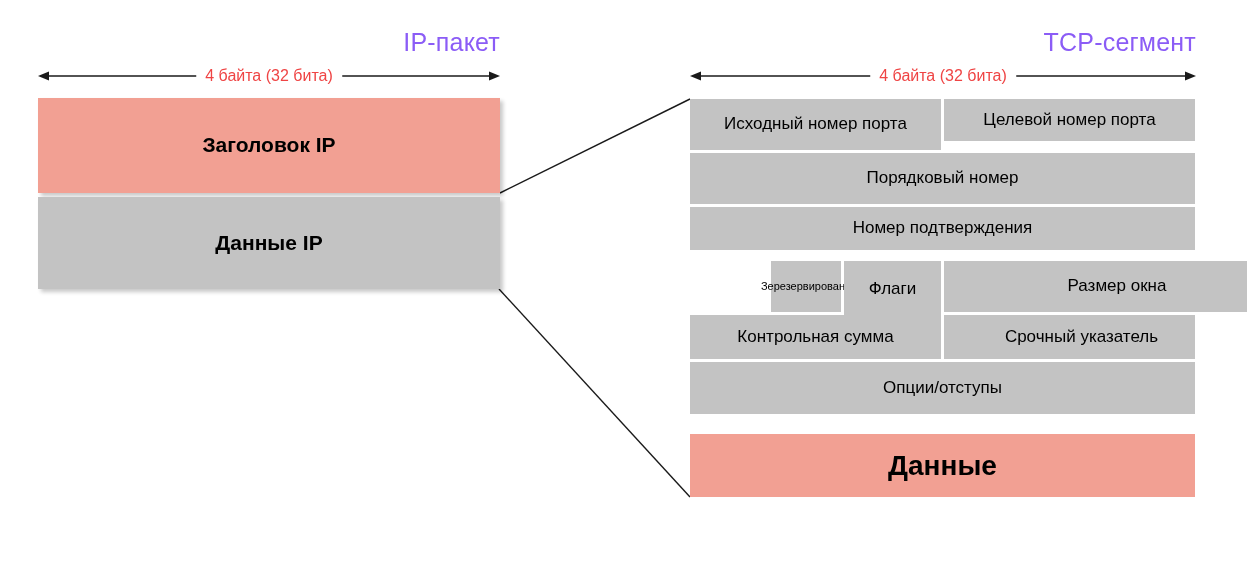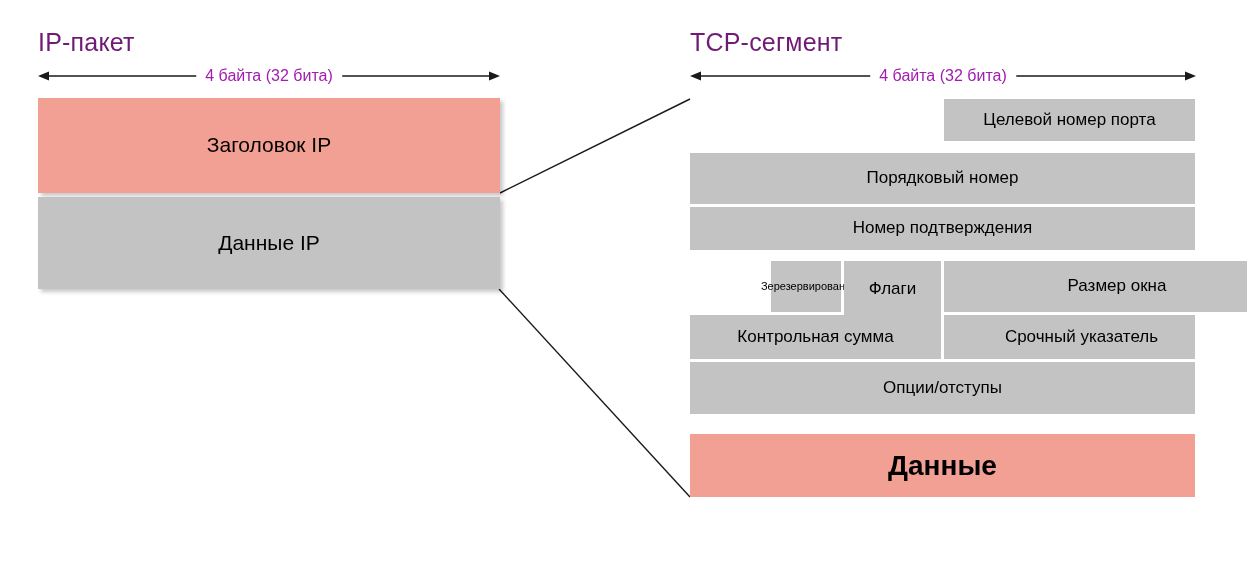--- a/index.html
+++ b/index.html
@@ -27,22 +27,22 @@
     top: 0;
     width: 1252px;
     height: 561px;
     pointer-events: none;
     z-index: 1;
   }
 
   
   .section-title {
     position: absolute;
-    text-align: left;
-    color: #701a75;
+    text-align: right;
+    color: #8b5cf6;
     font-size: 25px;
     font-weight: 400;
     letter-spacing: 0.2px;
     white-space: nowrap;
   }
 
   
   .width-arrow {
     position: absolute;
     height: 24px;
@@ -54,21 +54,21 @@
     width: 100%;
     height: 24px;
   }
   .width-arrow .arrow-label {
     position: absolute;
     left: 50%;
     top: 50%;
     transform: translate(-50%, -50%);
     background: #ffffff;
     padding: 0 9px;
-    color: #a21caf;
+    color: #ef4444;
     font-size: 16px;
     line-height: 20px;
     white-space: nowrap;
   }
 
   
   .field {
     position: absolute;
     box-sizing: border-box;
     display: flex;
@@ -85,21 +85,21 @@
   }
   .field .field-label {
     display: block;
     line-height: 1.18;
     padding: 0 4px;
   }
 
   
   .ip-block .field-label {
     font-size: 21px;
-    font-weight: normal;
+    font-weight: bold;
   }
 
   
   .tcp-cell .field-label {
     font-size: 17px;
     font-weight: 400;
   }
   .tcp-cell.tiny .field-label {
     font-size: 11px;
     font-weight: 400;
@@ -143,20 +143,23 @@
 
   <div class="width-arrow" style="left:690px; top:64px; width:506px;">
     <svg class="arrow-svg" viewBox="0 0 506 24" preserveAspectRatio="none" xmlns="http://www.w3.org/2000/svg">
       <line x1="7" y1="12" x2="499" y2="12" stroke="#1a1a1a" stroke-width="1.3"></line>
       <polygon points="0,12 11,7.6 11,16.4" fill="#1a1a1a"></polygon>
       <polygon points="506,12 495,7.6 495,16.4" fill="#1a1a1a"></polygon>
     </svg>
     <span class="arrow-label">4 байта (32 бита)</span>
   </div>
 
+  <div class="field tcp-cell" style="left:690px; top:99px; width:251px; height:51px;">
+    <span class="field-label">Исходный номер порта</span>
+  </div>
   <div class="field tcp-cell" style="left:944px; top:99px; width:251px; height:42px;">
     <span class="field-label">Целевой номер порта</span>
   </div>
 
   <div class="field tcp-cell" style="left:690px; top:153px; width:505px; height:51px;text-align:right;">
     <span class="field-label">Порядковый номер</span>
   </div>
 
   <div class="field tcp-cell" style="left:690px; top:207px; width:505px; height:43px;">
     <span class="field-label">Номер подтверждения</span>

